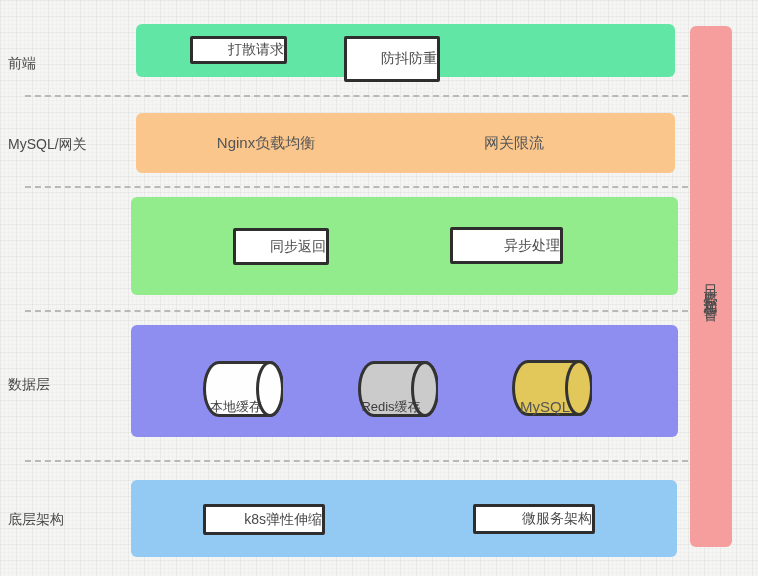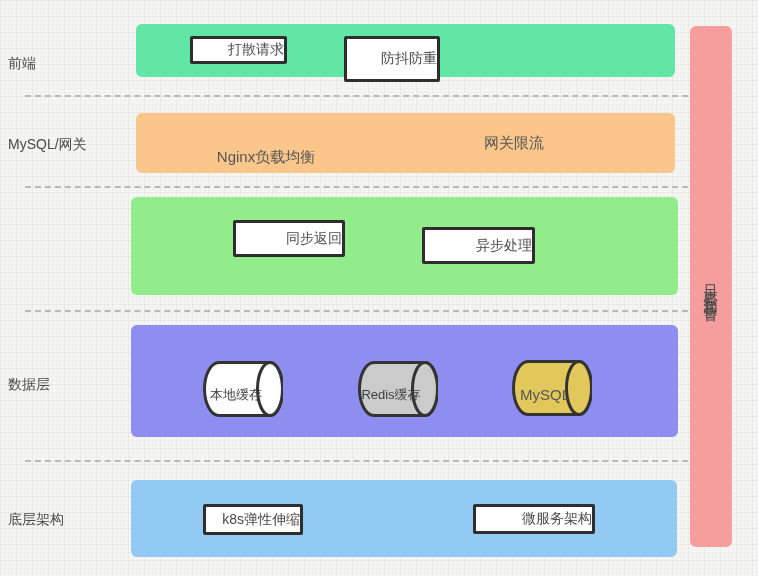--- a/index.html
+++ b/index.html
@@ -34,21 +34,21 @@
     display: flex; align-items: center; justify-content: flex-end;
     font-size: 14px; color: #4a4a4a; white-space: nowrap;
   }
   .band-text {
     position: absolute; width: 200px; text-align: center;
     font-size: 15px; color: #555555; white-space: nowrap;
   }
   .cylinder { position: absolute; width: 80px; height: 56px; }
   .cylinder svg { position: absolute; left: 0; top: 0; }
   .cyl-label {
-    position: absolute; left: 0; top: 0; width: 66px; height: 68px;
+    position: absolute; left: 0; top: 12px; width: 66px; height: 68px;
     display: flex; align-items: center; justify-content: center;
     font-size: 13px; color: #3d3d3d; white-space: nowrap;
   }
   .monitor-bar {
     position: absolute; left: 690px; top: 26px; width: 42px; height: 521px;
     border-radius: 6px;
     display: flex; align-items: center; justify-content: center;
   }
   .monitor-label {
     writing-mode: vertical-rl; text-orientation: upright;
@@ -72,28 +72,28 @@
 
   <div class="band" style="left: 136px; top: 24px; width: 539px; height: 53px; background: rgb(97, 230, 166);"></div>
   <div class="node-box" style="left:190px; top:36px; width:97px; height:28px">
     <span>打散请求</span>
   </div>
   <div class="node-box" style="left:344px; top:36px; width:96px; height:46px">
     <span>防抖防重</span>
   </div>
 
   <div class="band" style="left: 136px; top: 113px; width: 539px; height: 60px; background: rgb(250, 198, 140);"></div>
-  <div class="band-text" style="left:166px; top:148px">Nginx负载均衡</div>
+  <div class="band-text" style="left:166px; top:134px">Nginx负载均衡</div>
   <div class="band-text" style="left:414px; top:134px">网关限流</div>
 
   <div class="band" style="left: 131px; top: 197px; width: 547px; height: 98px; background: rgb(146, 236, 140);"></div>
-  <div class="node-box" style="left:233px; top:220px; width:112px; height:37px">
+  <div class="node-box" style="left:233px; top:228px; width:96px; height:37px">
     <span>同步返回</span>
   </div>
-  <div class="node-box" style="left:422px; top:227px; width:113px; height:37px">
+  <div class="node-box" style="left:450px; top:227px; width:113px; height:37px">
     <span>异步处理</span>
   </div>
 
   <div class="band" style="left: 131px; top: 325px; width: 547px; height: 112px; background: rgb(142, 142, 240);"></div>
 
   <div class="cylinder" style="left:203px; top:361px">
     <svg width="80" height="56" viewBox="0 0 80 56">
       <path d="M 67 1.5 L 16 1.5 A 14.5 26.5 0 0 0 16 54.5 L 67 54.5 A 12.5 26.5 0 0 0 67 1.5 Z" stroke="#333333" stroke-width="3" stroke-linejoin="round" fill="#FEFEFE"></path>
       <ellipse cx="67" cy="28" rx="12.5" ry="26.5" stroke="#333333" stroke-width="3" fill="#FEFEFE"></ellipse>
     </svg>
@@ -110,21 +110,21 @@
 
   <div class="cylinder" style="left:512px; top:360px">
     <svg width="80" height="56" viewBox="0 0 80 56">
       <path d="M 67 1.5 L 16 1.5 A 14.5 26.5 0 0 0 16 54.5 L 67 54.5 A 12.5 26.5 0 0 0 67 1.5 Z" stroke="#333333" stroke-width="3" stroke-linejoin="round" fill="#E2C85A"></path>
       <ellipse cx="67" cy="28" rx="12.5" ry="26.5" stroke="#333333" stroke-width="3" fill="#E2C85A"></ellipse>
     </svg>
     <span class="cyl-label" style="font-size:15px; color:#555555">MySQL</span>
   </div>
 
   <div class="band" style="left: 131px; top: 480px; width: 546px; height: 77px; background: rgb(147, 202, 243);"></div>
-  <div class="node-box" style="left:203px; top:504px; width:100px; height:31px">
+  <div class="node-box" style="left:203px; top:504px; width:122px; height:31px">
     <span>k8s弹性伸缩</span>
   </div>
   <div class="node-box" style="left:473px; top:504px; width:122px; height:30px">
     <span>微服务架构</span>
   </div>
 
   <div class="monitor-bar" style="background: rgb(246, 158, 158);">
     <span class="monitor-label">日志监控和告警</span>
   </div>
 

